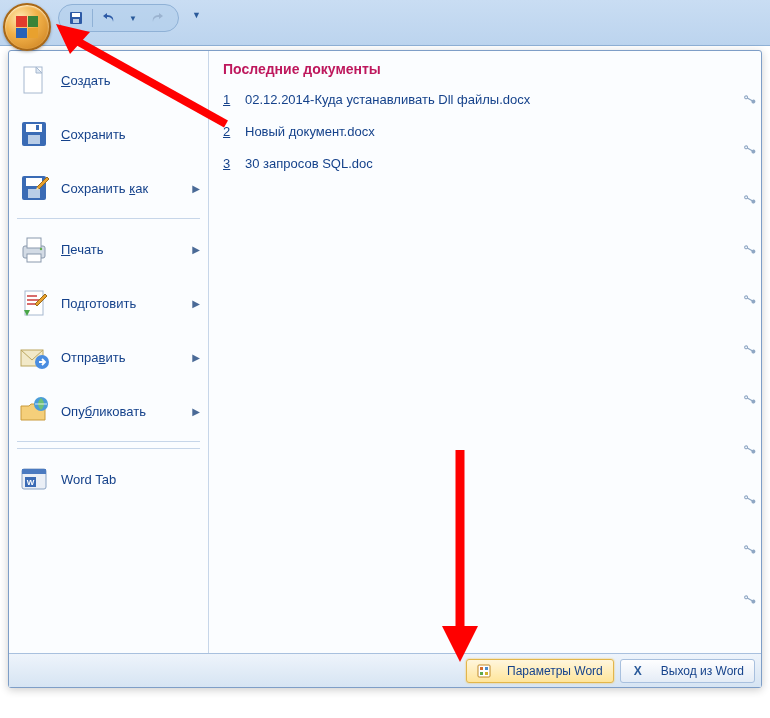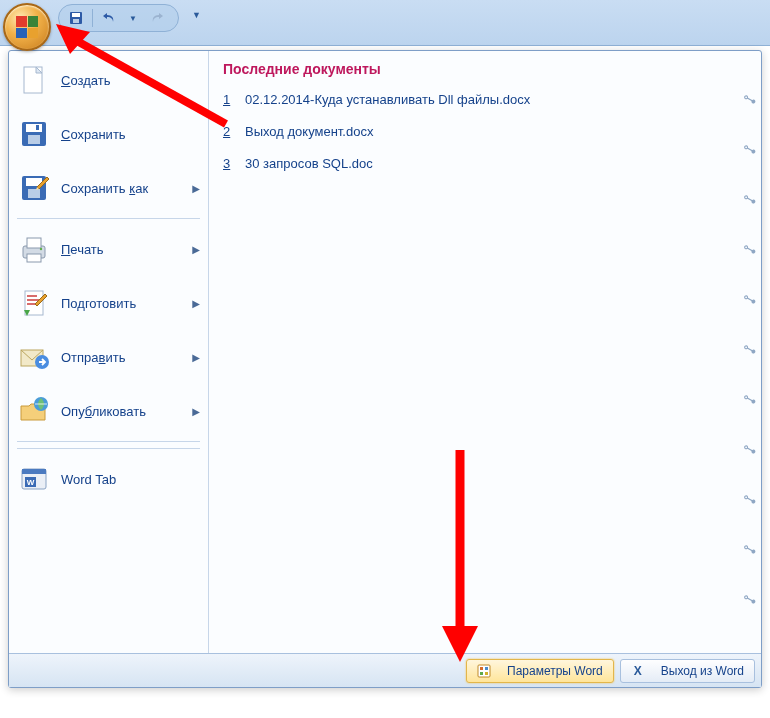--- a/index.html
+++ b/index.html
@@ -310,21 +310,21 @@
 
     <div class="right-col">
       <div class="recent-title">Последние документы</div>
       <div class="recent-list">
         <div class="recent-item">
           <span class="recent-num">1</span>
           <span class="recent-name">02.12.2014-Куда устанавливать Dll файлы.docx</span>
         </div>
         <div class="recent-item">
           <span class="recent-num">2</span>
-          <span class="recent-name">Выход документ.docx</span>
+          <span class="recent-name">Новый документ.docx</span>
         </div>
         <div class="recent-item">
           <span class="recent-num">3</span>
           <span class="recent-name">30 запросов SQL.doc</span>
         </div>
       </div>
 
       <div class="pin-col">
         <span class="pin">⊶</span>
         <span class="pin">⊶</span>

